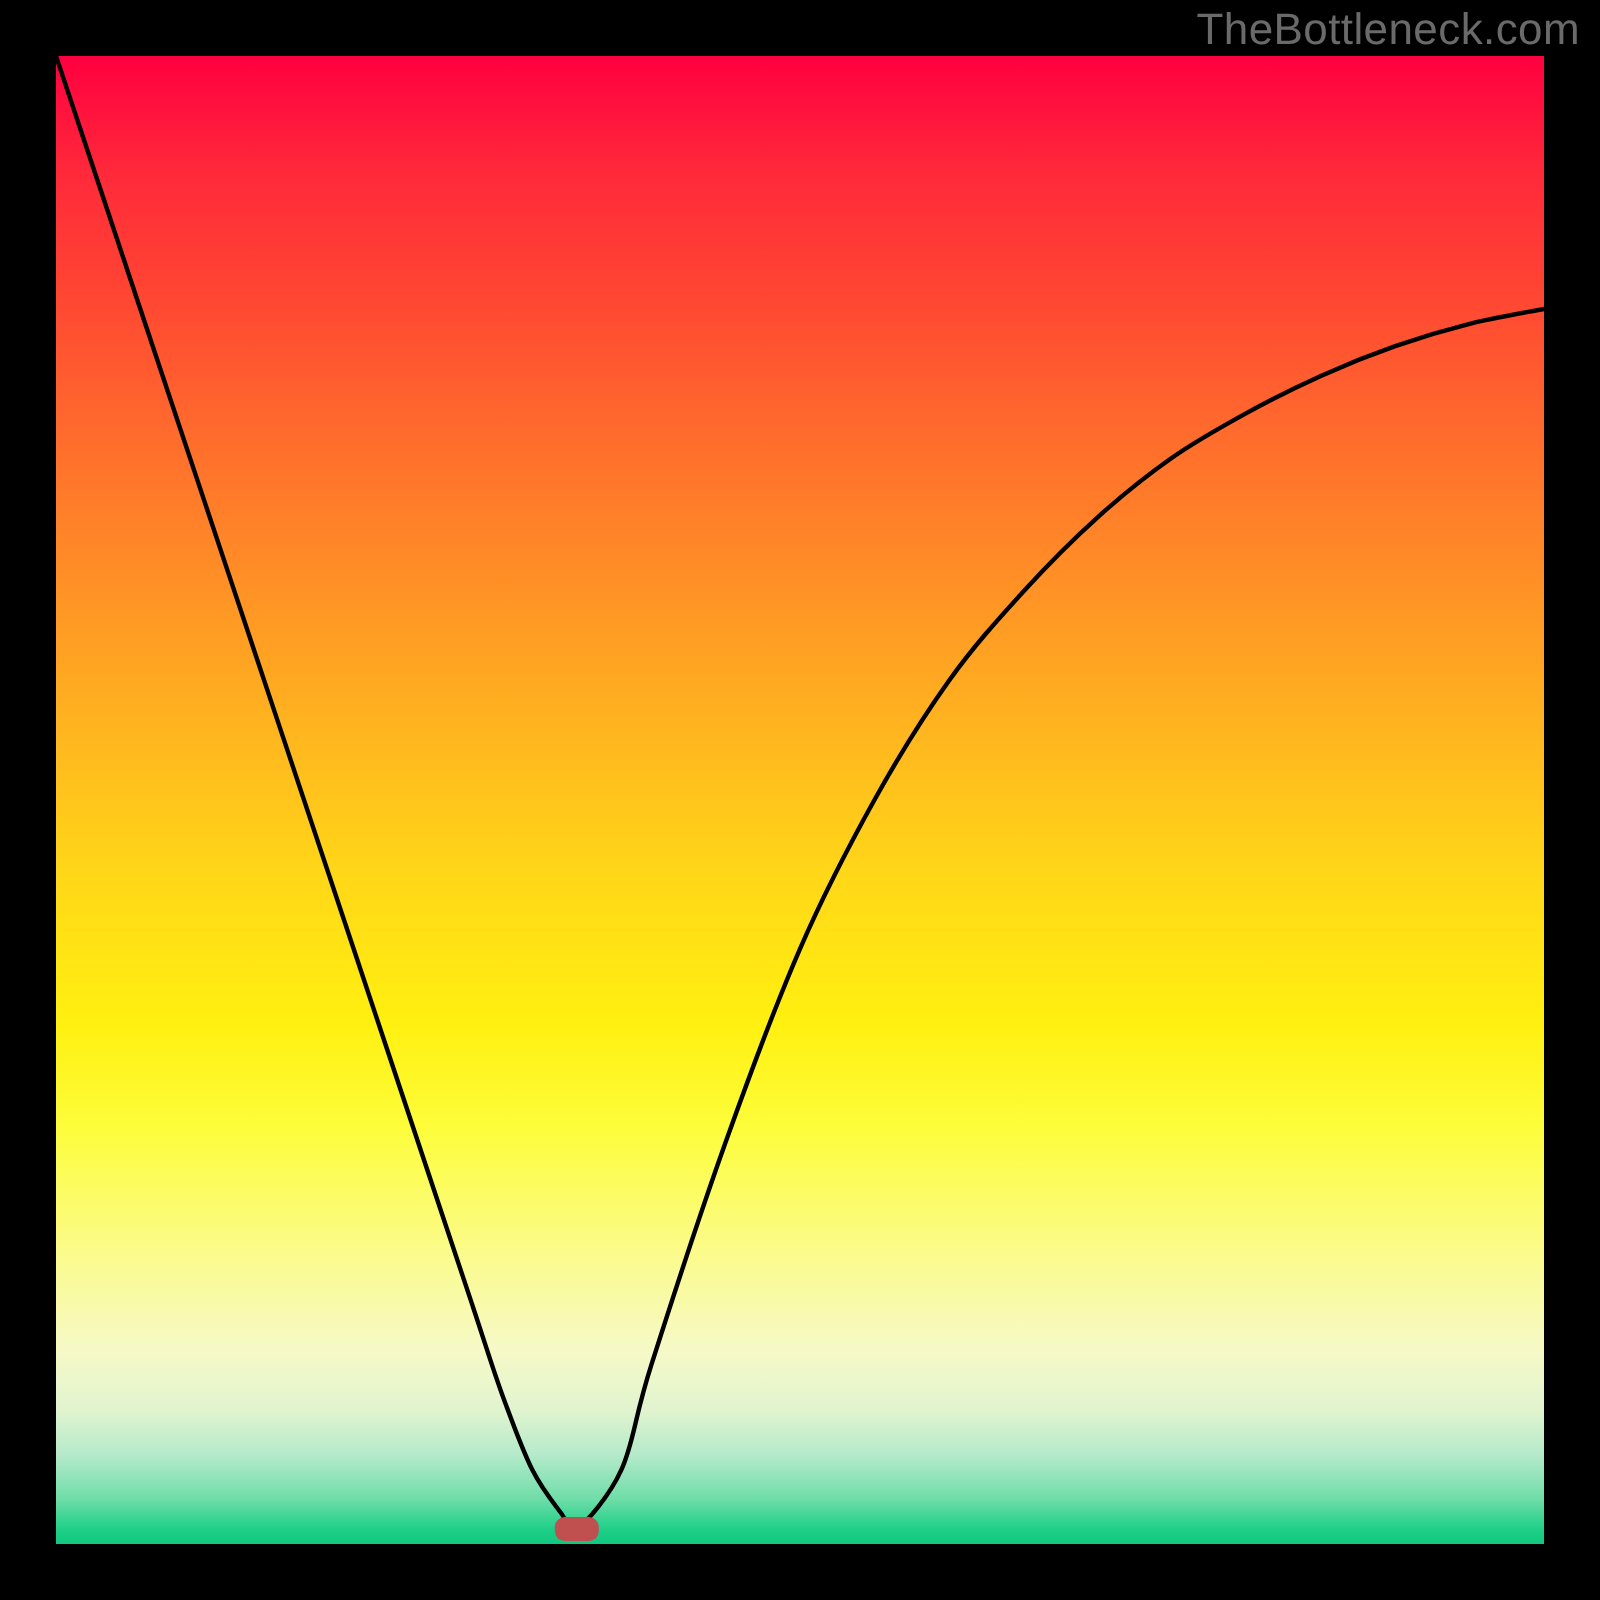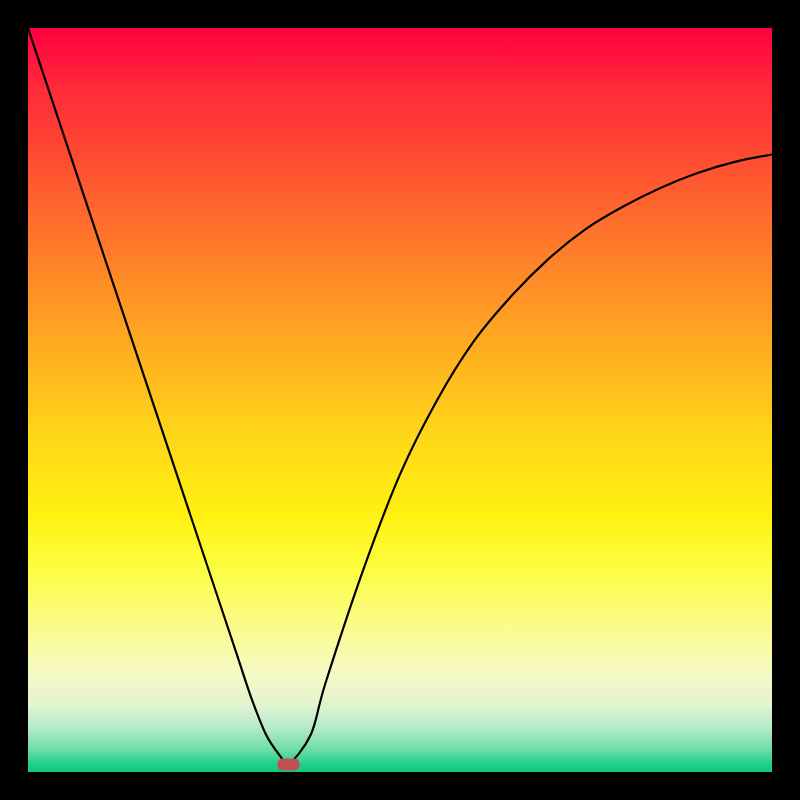--- a/index.html
+++ b/index.html
@@ -69,19 +69,20 @@
     stroke-linejoin: round;
   }
   .minimum-marker {
     fill: #c05050;
   }
 </style>
 </head>
 <body>
 
 <div class="container">
+  <div class="watermark">TheBottleneck.com</div>
   <div class="plot">
     <svg class="svg-overlay" viewBox="0 0 744 744">
       <path id="curve-path" class="curve" d="M 0 0 C 6.2 18.600000000000005, 24.800000000000004 74.4, 37.2 111.60000000000002 C 49.6 148.80000000000004, 62.00000000000001 186.00000000000006, 74.4 223.20000000000005 C 86.80000000000001 260.40000000000003, 99.19999999999999 297.59999999999997, 111.6 334.79999999999995 C 124 371.99999999999994, 136.4 409.2, 148.8 446.4 C 161.20000000000002 483.59999999999997, 176.07999999999998 528.24, 186 558 C 195.92000000000002 587.76, 202.12000000000003 606.36, 208.32000000000002 624.96 C 214.52 643.5600000000001, 218.23999999999998 655.96, 223.2 669.6 C 228.16 683.24, 233.12 696.88, 238.08 706.8 C 243.04000000000002 716.7199999999999, 249.24 724.16, 252.96 729.12 C 256.68 734.08, 255.43999999999997 740.28, 260.4 736.56 C 265.35999999999996 732.8399999999999, 276.52000000000004 720.4399999999999, 282.72 706.8 C 288.92 693.16, 288.92 682, 297.6 654.72 C 306.28000000000003 627.44, 322.40000000000003 577.84, 334.8 543.12 C 347.2 508.4, 359.6 474.91999999999996, 372 446.4 C 384.4 417.88, 396.80000000000007 394.32, 409.20000000000005 372 C 421.6 349.68, 434 329.84000000000003, 446.4 312.48 C 458.79999999999995 295.12, 471.20000000000005 281.47999999999996, 483.6 267.84 C 496 254.19999999999996, 508.4 241.79999999999998, 520.8 230.64 C 533.1999999999999 219.48, 545.6 209.56, 558 200.88 C 570.4 192.2, 582.8000000000001 185.37999999999997, 595.2 178.55999999999995 C 607.6 171.73999999999992, 620 165.53999999999994, 632.4 159.95999999999992 C 644.8 154.3799999999999, 657.2 149.4199999999999, 669.6 145.07999999999993 C 682 140.73999999999995, 694.4 137.02000000000007, 706.8 133.92000000000007 C 719.1999999999999 130.82000000000008, 737.8 127.72000000000003, 744 126.48000000000002"></path>
       <rect id="min-marker" class="minimum-marker" rx="5" ry="5" width="22" height="12" x="249.39999999999998" y="730.56"></rect>
     </svg>
   </div>
 </div>
 
 </body></html>

